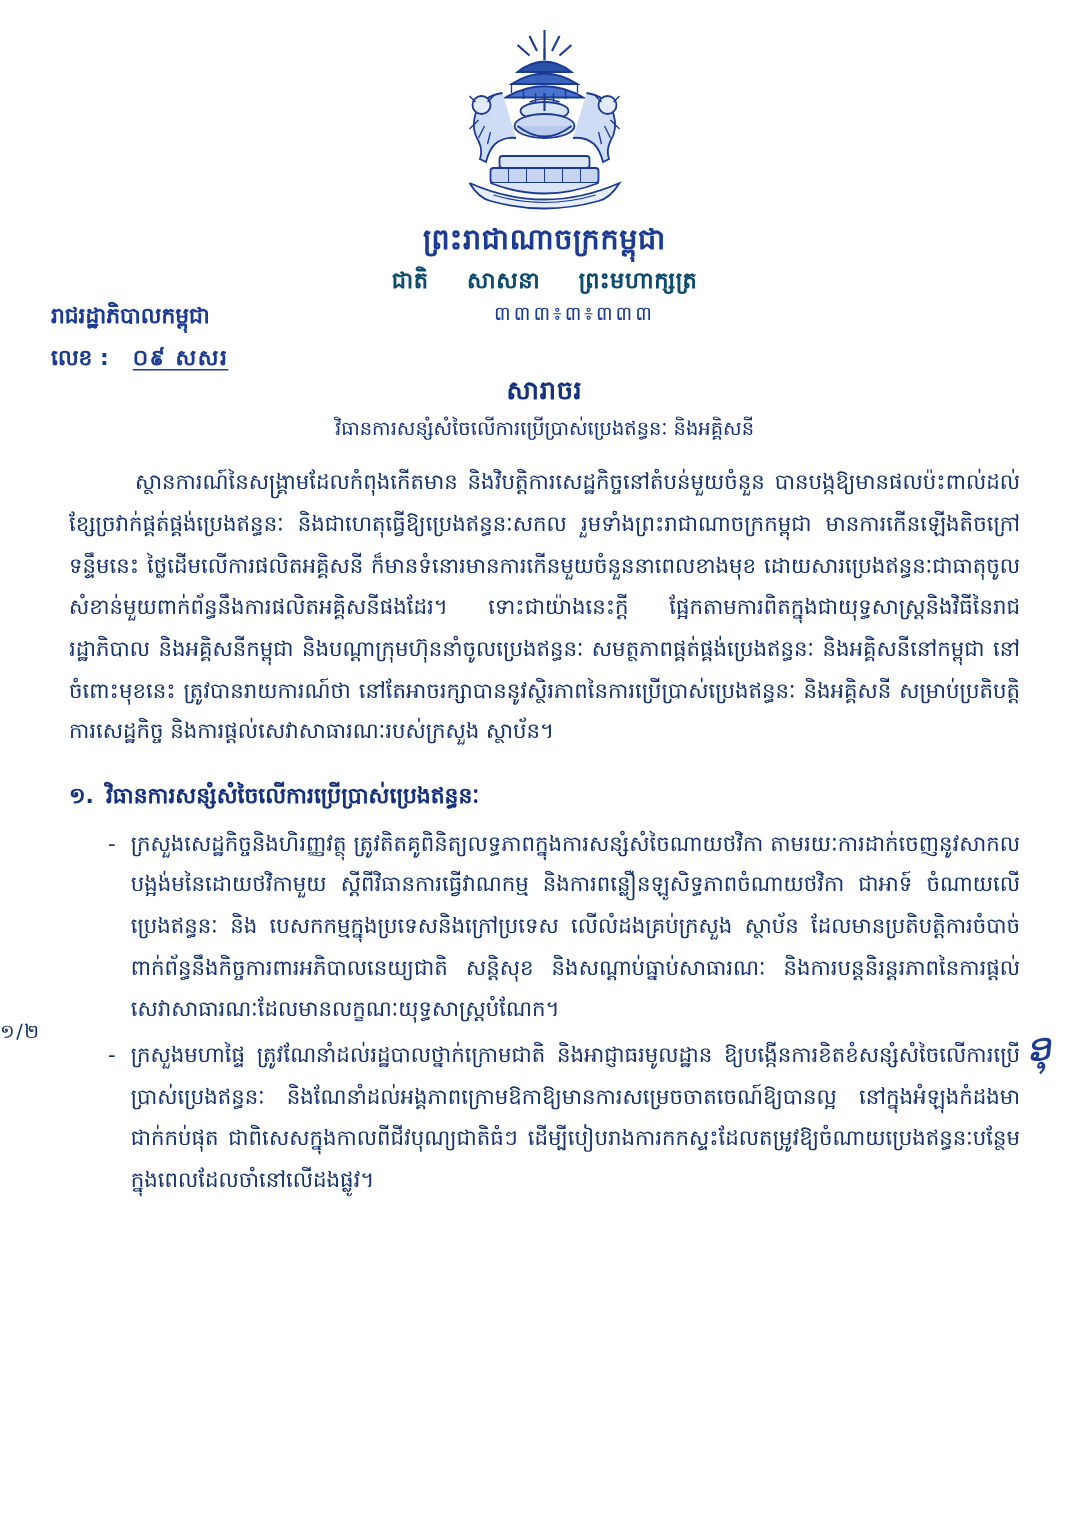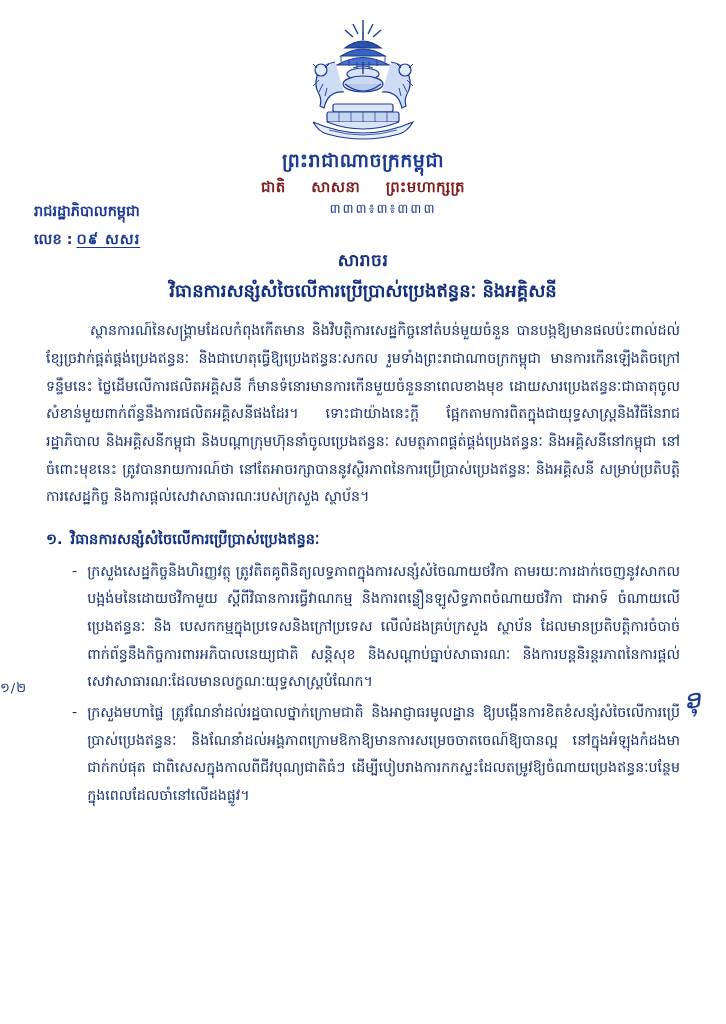--- a/index.html
+++ b/index.html
@@ -42,21 +42,21 @@
     text-align: center;
     color: #1b3a93;
     font-size: 19px;
     font-weight: bold;
     letter-spacing: 0.5px;
     margin-top: -4px;
     line-height: 1.5;
   }
   .motto {
     text-align: center;
-    color: #7f1d1d;
+    color: #0c4a6e;
     font-size: 15px;
     font-weight: bold;
     margin-top: 2px;
     letter-spacing: 0.4px;
   }
   .motto span { margin: 0 10px; }
   .divider {
     text-align: center;
     color: #1b3a93;
     font-size: 13px;
@@ -71,21 +71,21 @@
     left: 34px;
     top: 198px;
     color: #1b3a93;
     font-size: 14.5px;
     font-weight: bold;
     line-height: 1.9;
   }
   .letterhead .num-line {
     display: flex;
     align-items: baseline;
-    gap: 4px;
+    gap: 16px;
   }
   .letterhead .num-value {
     text-decoration: underline;
     text-underline-offset: 3px;
     letter-spacing: 1px;
   }
 
   
   .title-block {
     text-align: center;
@@ -96,22 +96,22 @@
     font-size: 17px;
     font-weight: bold;
     letter-spacing: 0.5px;
   }
   .title-sub {
     font-size: 15px;
     font-weight: bold;
     margin-top: 2px;
   }
   .title-topic {
-    font-size: 18px;
-    font-weight: bold;
+    font-size: 13px;
+    font-weight: normal;
     margin-top: 3px;
     line-height: 1.6;
   }
 
   
   .body-text {
     margin-top: 12px;
     font-size: 14.2px;
     line-height: 1.95;
     color: #15326f;

